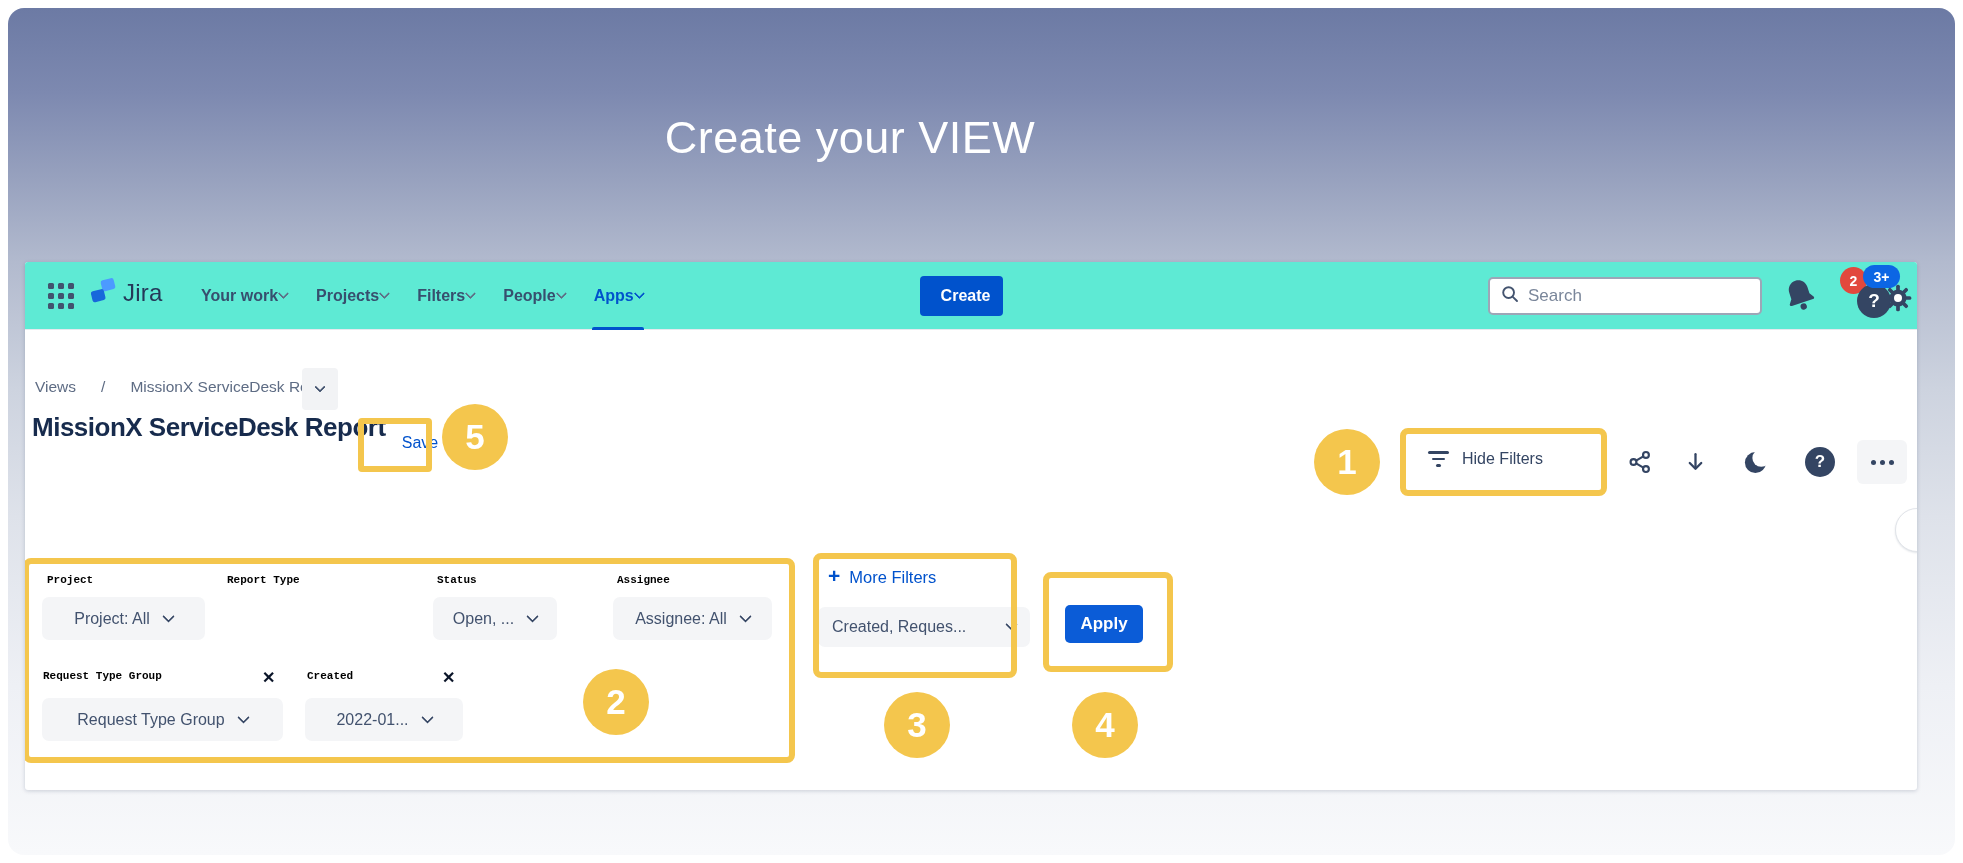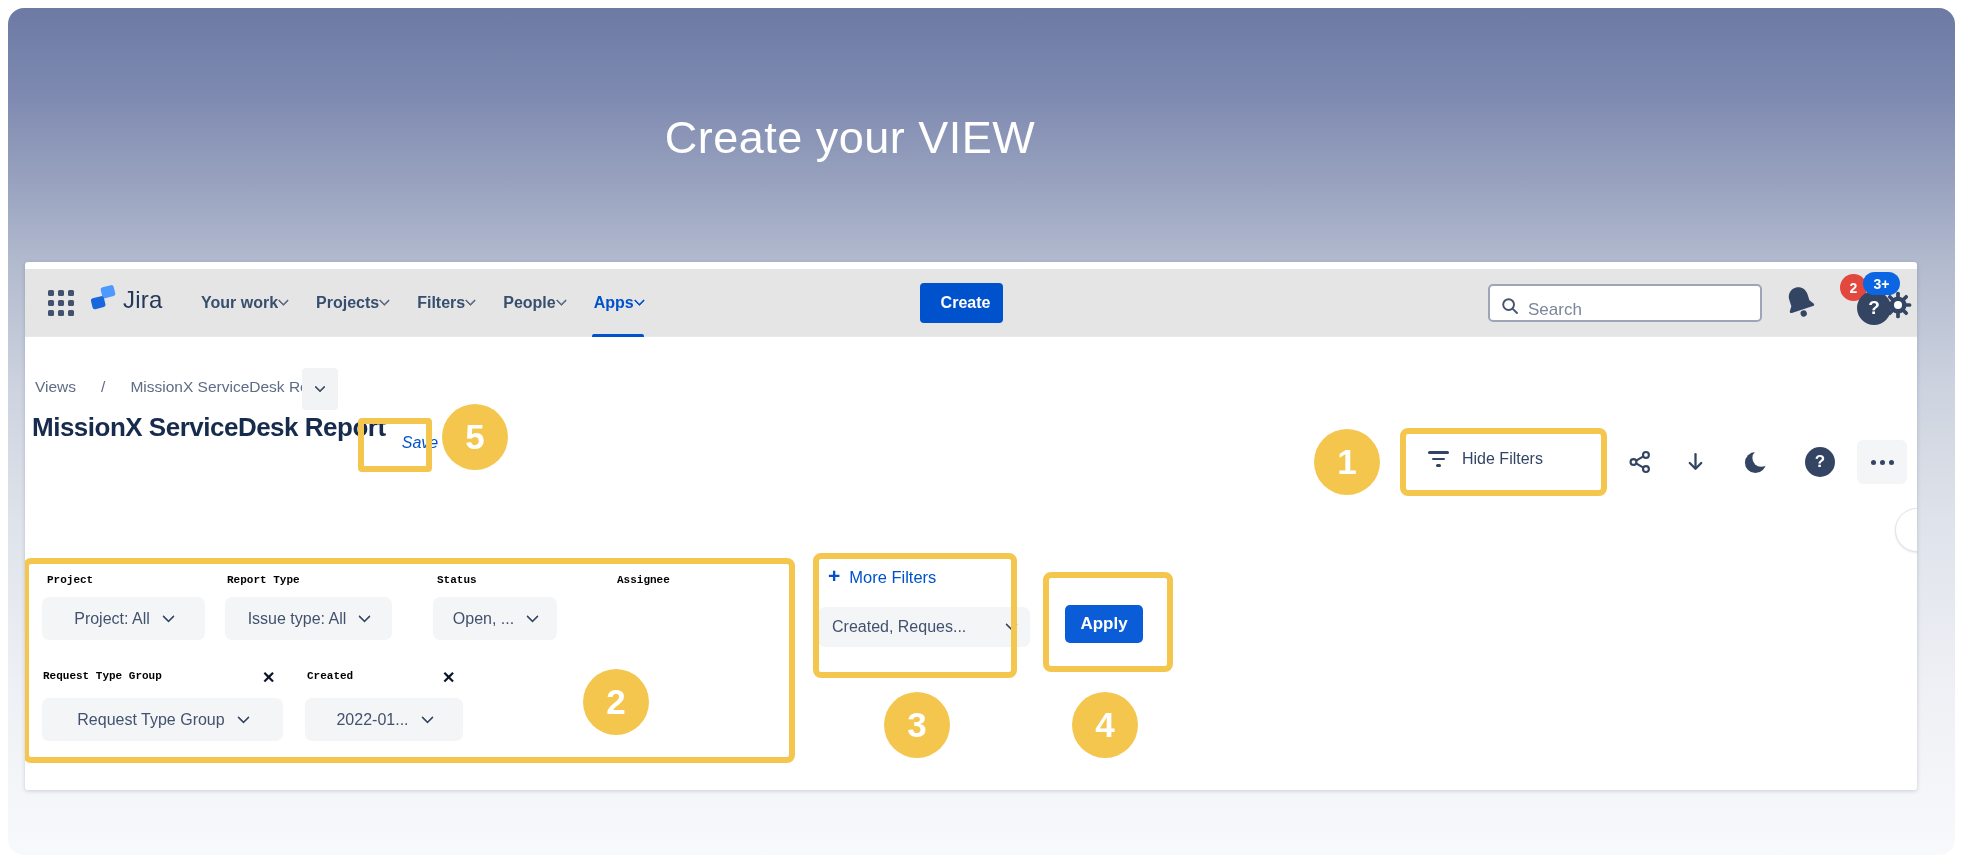--- a/index.html
+++ b/index.html
@@ -12,41 +12,41 @@
       #cdd3df 45%, #dee2ea 60%, #eef0f5 80%, #f8f9fb 100%); }
 
   .banner-title { position:absolute; top:112px; left:0; width:1700px; text-align:center;
     color:#ffffff; font-size:45px; font-weight:400; letter-spacing:0.5px; }
 
   
   .window { position:absolute; left:25px; top:262px; width:1892px; height:528px;
     background:#ffffff; border-radius:3px; box-shadow:0 1px 4px rgba(9,30,66,.18); overflow:hidden; }
 
   
-  .navbar { position:absolute; left:0; top:0; width:100%; height:68px; background:#e5e5e5;
-    border-bottom:1px solid #e6e9ee;margin-top:7px; }
+  .navbar { position:absolute; left:0; top:0; width:100%; height:68px; background:#5eead4;
+    border-bottom:1px solid #e6e9ee; }
   .grid-icon { position:absolute; left:23px; top:21px; width:26px; height:26px;
     display:grid; grid-template-columns:repeat(3,6px); grid-template-rows:repeat(3,6px); gap:4px; }
   .grid-icon span { width:6px; height:6px; background:#42526e; border-radius:1.5px; }
   .logo { position:absolute; left:64px; top:15px; display:flex; align-items:center; gap:6px; }
   .logo-text { font-size:24px; font-weight:500; color:#253858; letter-spacing:0.2px; }
   .nav-menu { position:absolute; left:176px; top:0; height:68px; display:flex; gap:30px; }
   .nav-item { position:relative; display:flex; align-items:center; height:100%;
     font-size:16px; font-weight:600; color:#374f6e; cursor:pointer; }
   .nav-item .chev { width:8px; height:8px; border-right:2px solid #5e6c84; border-bottom:2px solid #5e6c84;
     transform:rotate(45deg) translateY(-2px); margin-top:-3px; border-radius:1px; }
   .nav-item.active { color:#0052cc; }
   .nav-item.active .chev { border-color:#0052cc; }
   .nav-item.active::after { content:''; position:absolute; left:-2px; right:-2px; bottom:0;
     height:3px; background:#0052cc; border-radius:2px 2px 0 0; }
   .create-btn { position:absolute; left:895px; top:14px; width:83px; height:40px; border:none;
     background:#0052cc; color:#fff; font-family:inherit; font-size:16px; font-weight:600;
     border-radius:4px; cursor:pointer;padding-left:8px; }
   .search-box { position:absolute; left:1463px; top:15px; width:274px; height:38px;
-    border:2px solid #9da6b7; border-radius:5px; background:#fff; display:flex; align-items:flex-end;
+    border:2px solid #9da6b7; border-radius:5px; background:#fff; display:flex; align-items:center;
     padding:0 10px; gap:8px; }
   .search-box input { border:none; outline:none; width:200px; font-family:inherit; font-size:17px; color:#344563; }
   .search-box input::placeholder { color:#7a869a; }
   .bell-wrap { position:absolute; left:1756px; top:14px; width:40px; height:40px; cursor:pointer; }
   .badge-red { position:absolute; left:1815px; top:5px; min-width:27px; height:27px; border-radius:50%;
     background:#e2483d; color:#fff; font-size:14px; font-weight:700; display:flex;
     align-items:center; justify-content:center; }
   .help-avatar { position:absolute; left:1832px; top:22px; width:34px; height:34px; border-radius:50%;
     background:#344563; color:#fff; font-size:19px; font-weight:700; display:flex; align-items:center;
     justify-content:center; cursor:pointer; }
@@ -60,21 +60,21 @@
     font-size:15.5px; color:#5e6c84; }
   .crumb { cursor:pointer; }
   .crumb-chev-btn { position:absolute; left:277px; top:106px; width:36px; height:42px;
     background:#f2f3f5; border-radius:4px; display:flex; align-items:center; justify-content:center; cursor:pointer; }
   .crumb-chev-btn .chev { width:8px; height:8px; border-right:2.4px solid #42526e;
     border-bottom:2.4px solid #42526e; transform:rotate(45deg); margin-top:-4px; border-radius:1px; }
   .page-title { position:absolute; left:7px; top:150px; font-size:26px; font-weight:700;
     color:#172b4d; letter-spacing:-0.5px; white-space:nowrap; }
   .save-link { position:absolute; left:366px; top:162px; width:58px; height:38px; background:#fff;
     color:#0052cc; font-size:16px; font-weight:500; display:flex; align-items:center;
-    justify-content:center; cursor:pointer;font-style:italic; }
+    justify-content:center; cursor:pointer; }
 
   
   .hide-filters { position:absolute; left:1389px; top:180px; display:flex; align-items:center; gap:13px;
     font-size:16px; font-weight:500; color:#344563; cursor:pointer; padding:8px 14px; }
   .filter-glyph { display:flex; flex-direction:column; align-items:center; gap:4px; }
   .filter-glyph i { display:block; background:#344563; height:2.6px; border-radius:2px; }
   .icon-btn { position:absolute; width:36px; height:36px; top:182px; display:flex; align-items:center;
     justify-content:center; cursor:pointer; border-radius:4px; }
   .more-btn { position:absolute; left:1832px; top:178px; width:50px; height:44px; background:#f4f5f7;
     border-radius:6px; display:flex; align-items:center; justify-content:center; gap:4px; cursor:pointer; }
@@ -242,26 +242,26 @@
 
   <div class="flabel" style="left:22px;top:312px">Project</div>
   <div class="flabel" style="left:202px;top:312px">Report Type</div>
   <div class="flabel" style="left:412px;top:312px">Status</div>
   <div class="flabel" style="left:592px;top:312px">Assignee</div>
 
   <div class="dd" style="left:17px;top:335px;width:163px">
       <span>Project: All</span>
       <span class="dd-chev"></span>
     </div>
-  <div class="dd" style="left:200px;top:335px;width:167px">
-      <span>Issue type: All</span>
-      <span class="dd-chev"></span>
-    </div>
   <div class="dd" style="left:408px;top:335px;width:124px">
       <span>Open, ...</span>
+      <span class="dd-chev"></span>
+    </div>
+  <div class="dd" style="left:588px;top:335px;width:159px">
+      <span>Assignee: All</span>
       <span class="dd-chev"></span>
     </div>
 
   <div class="flabel" style="left:18px;top:408px">Request Type Group</div>
   <div class="fclose" style="left:237px;top:408px">✕</div>
   <div class="flabel" style="left:282px;top:408px">Created</div>
   <div class="fclose" style="left:417px;top:408px">✕</div>
 
   <div class="dd" style="left:17px;top:436px;width:241px">
       <span>Request Type Group</span>

